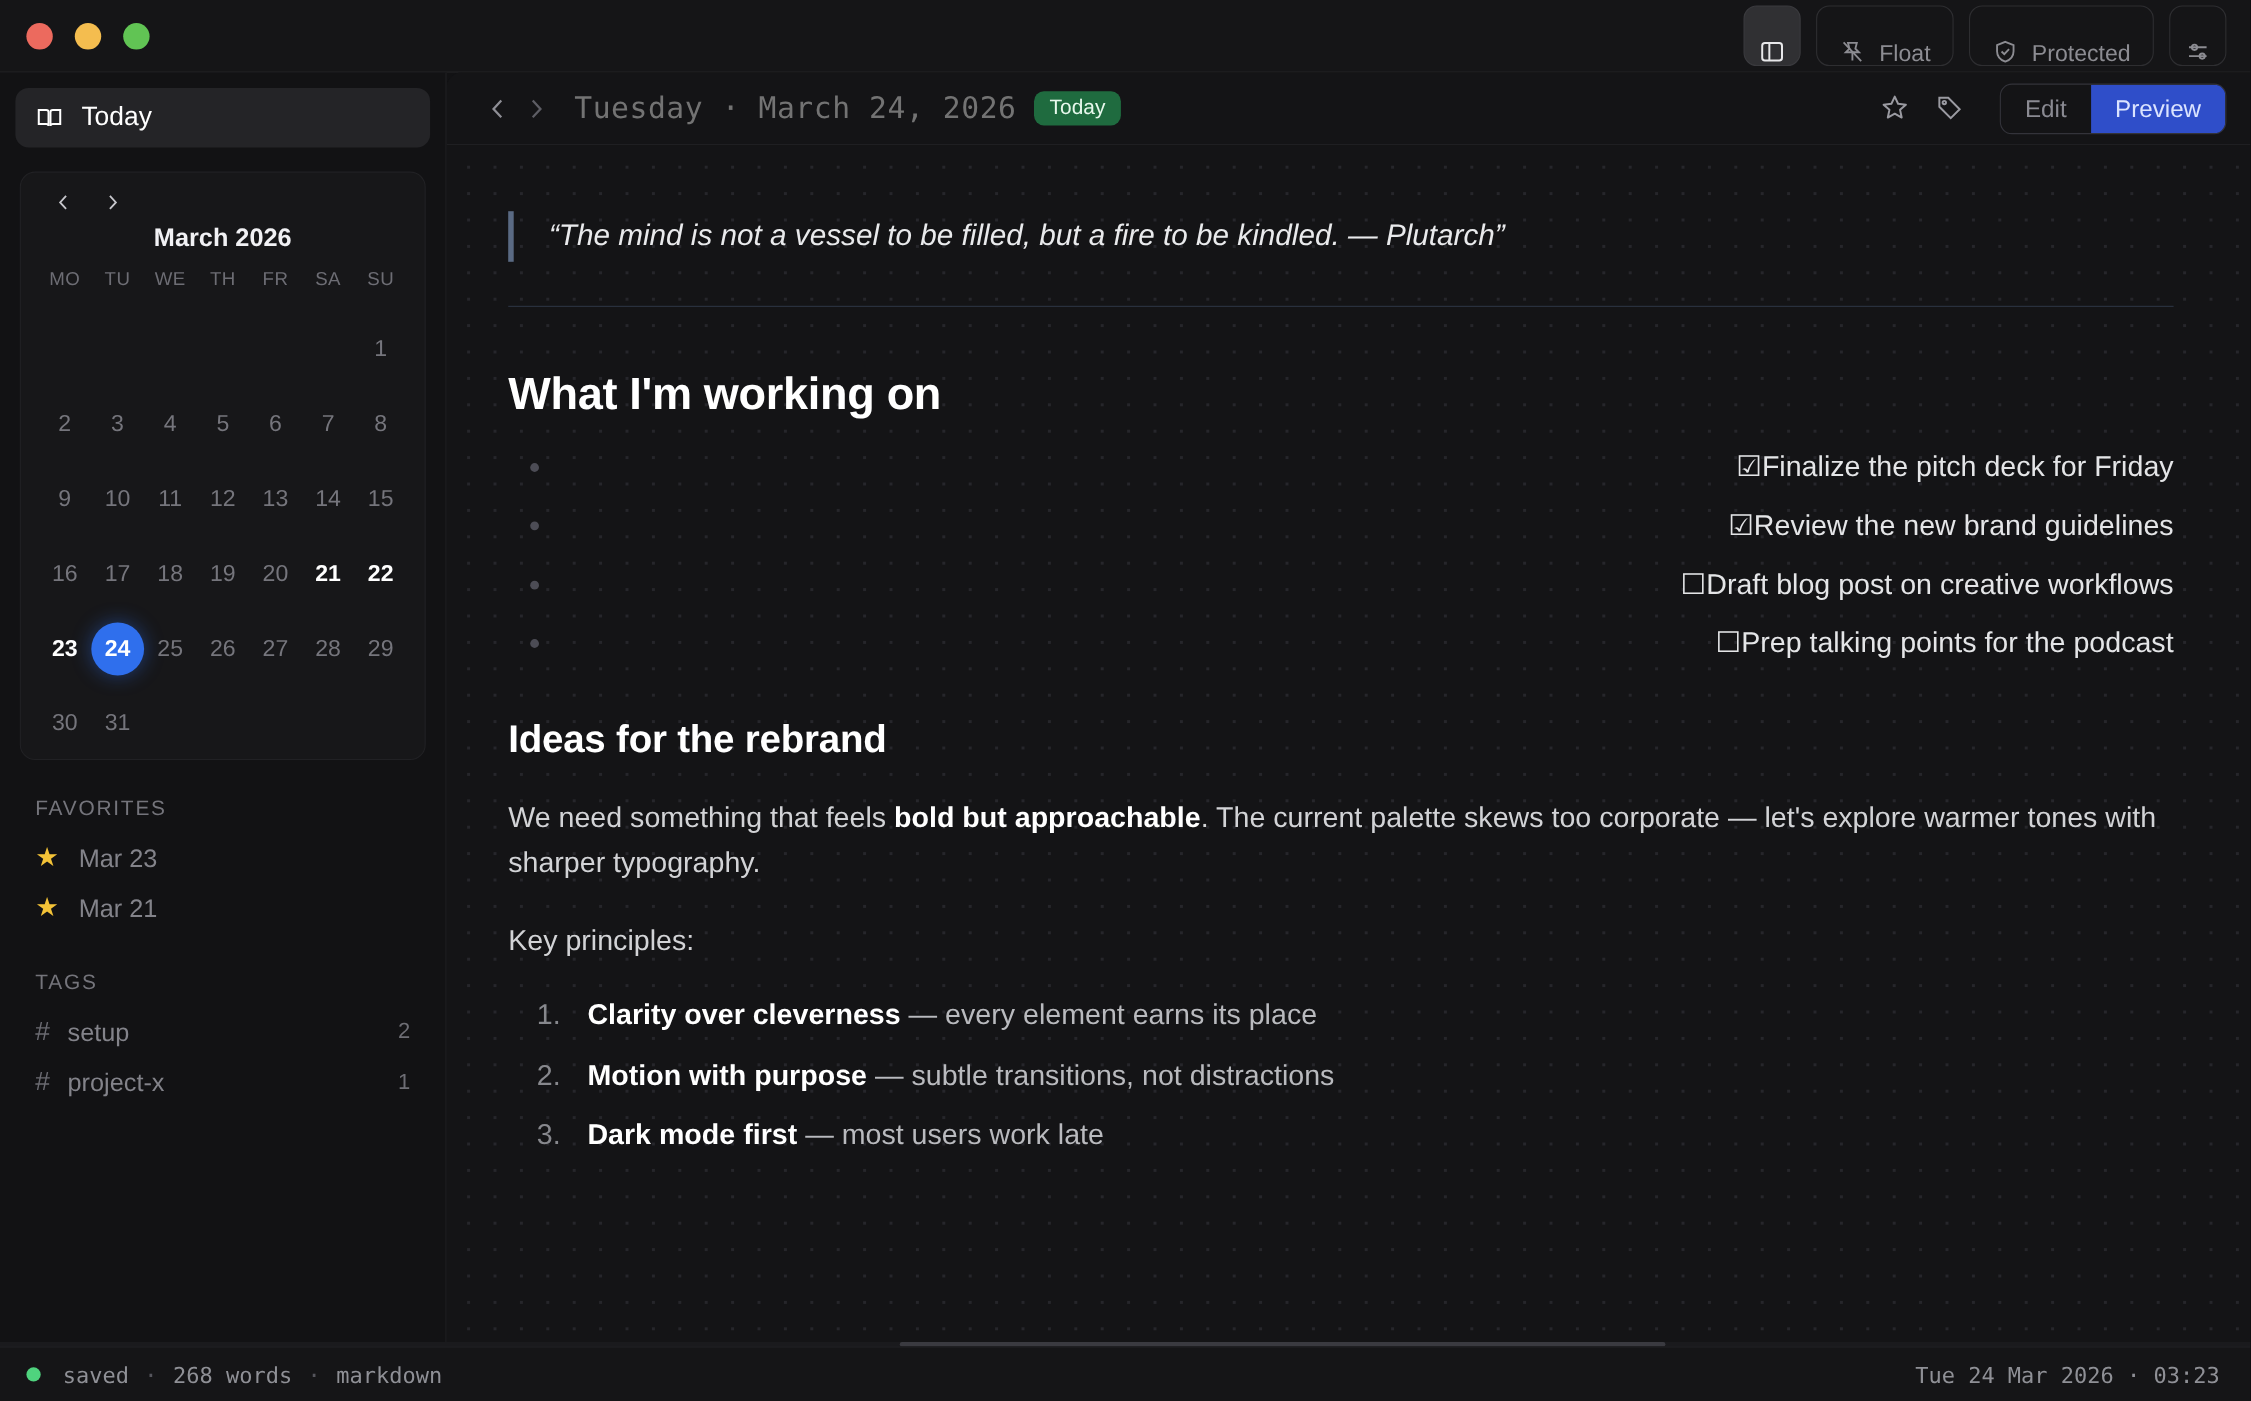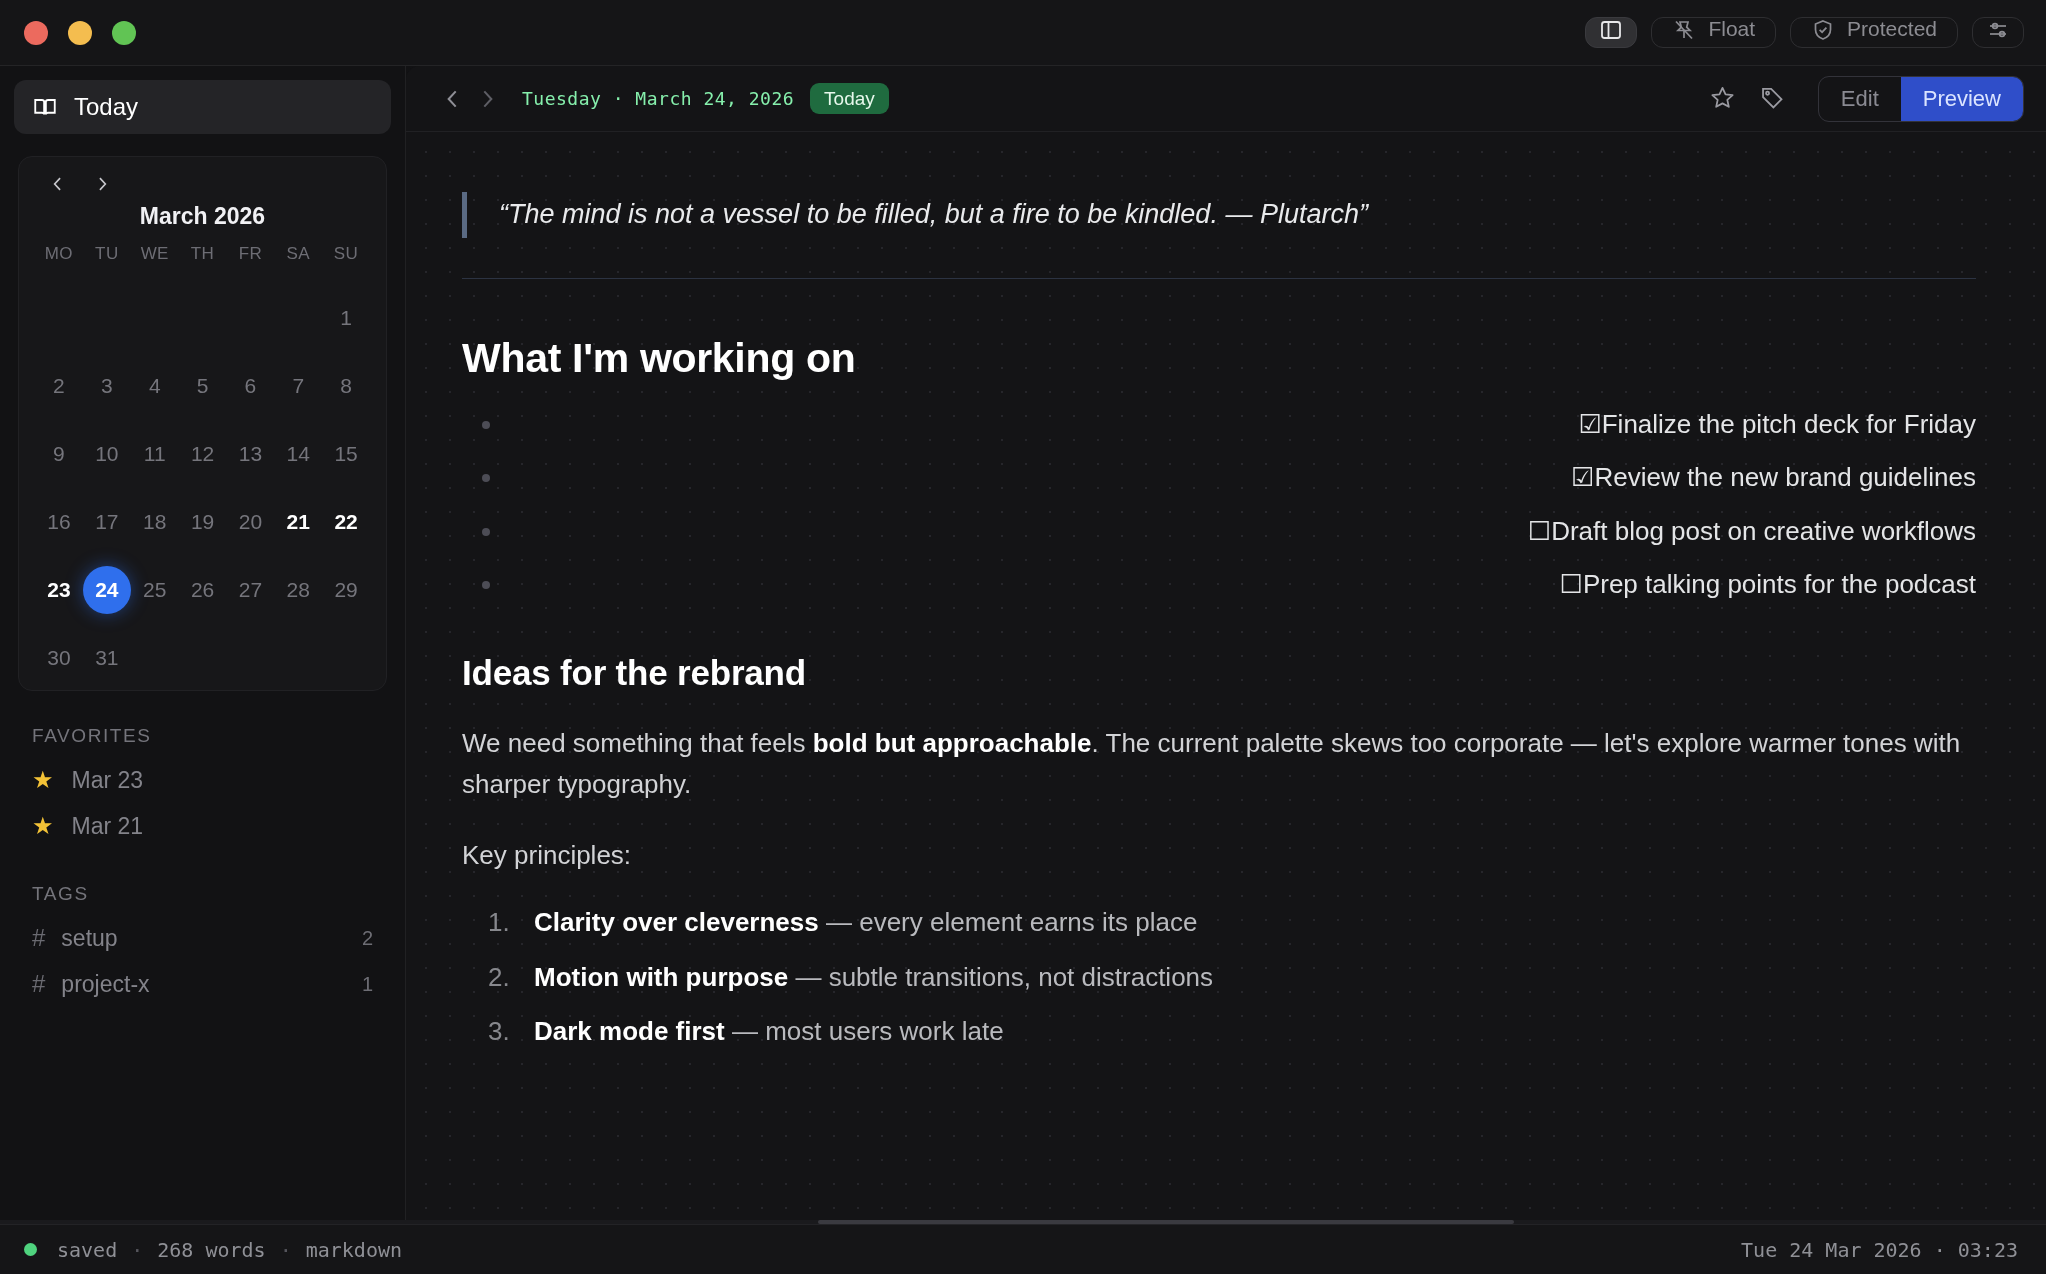--- a/index.html
+++ b/index.html
@@ -47,27 +47,27 @@
   .light.yellow { background: #f4bd4f; }
   .light.green  { background: #61c454; }
 
   .titlebar-right {
     margin-left: auto;
     display: flex;
     align-items: center;
     gap: 14px;
   }
   .tb-btn {
-    height: 31px;
+    height: 55px;
     border: 1px solid #2e2e31;
     border-radius: 12px;
     background: transparent;
     color: #8c8c92;
     display: flex;
-    align-items: flex-start;
+    align-items: flex-end;
     gap: 12px;
     padding: 0 20px;
     font-size: 21px;
     font-family: "Liberation Sans", sans-serif;
     line-height: 1;
     white-space: nowrap;
   }
   .tb-btn.icon-only { width: 52px; padding: 0; justify-content: center; }
   .tb-btn.active {
     background: #303033;
@@ -213,22 +213,22 @@
     background: #141416;
   }
   .doc-header .navbtn {
     background: none; border: none; padding: 0; cursor: pointer;
     width: 34px; height: 34px; color: #8e8e95;
     display: flex; align-items: center; justify-content: center;
   }
   .doc-header .navbtn.next { color: #5d5d64; margin-right: 18px; }
   .doc-title {
     font-family: "DejaVu Sans Mono", monospace;
-    font-size: 18px;
-    color: #86efac;
+    font-size: 27px;
+    color: #737373;
     letter-spacing: 0.5px;
     white-space: nowrap;
   }
   .today-badge {
     margin-left: 16px;
     background: #1f6b3f;
     color: #e7f8ec;
     font-size: 19px;
     padding: 6px 14px;
     border-radius: 9px;

